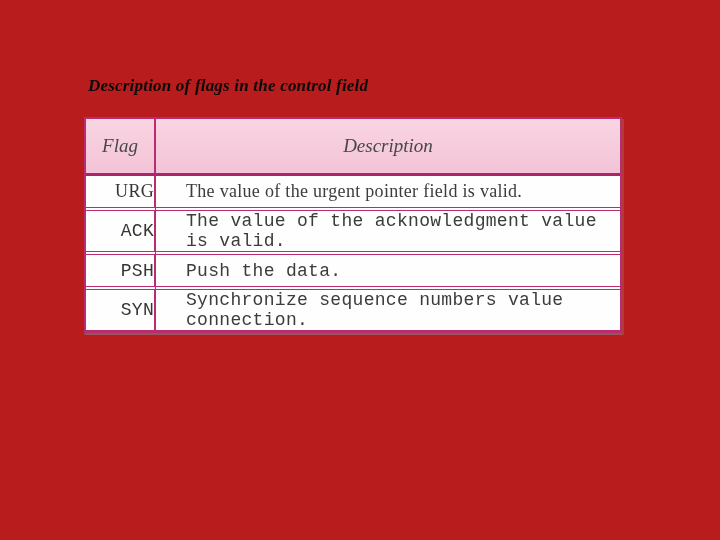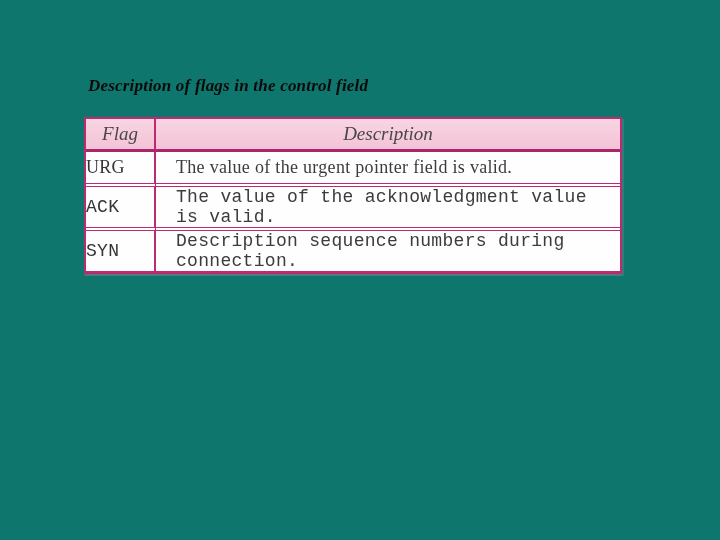--- a/index.html
+++ b/index.html
@@ -5,21 +5,21 @@
   html, body {
     margin: 0;
     padding: 0;
     background: #ffffff;
     font-family: "Liberation Serif", "DejaVu Serif", serif;
   }
   .slide {
     position: relative;
     width: 720px;
     height: 540px;
-    background: #0f766e;
+    background: #b91c1c;
     overflow: hidden;
   }
   .slide-title {
     position: absolute;
     left: 88px;
     top: 76px;
     font-size: 17px;
     font-weight: bold;
     font-style: italic;
     color: #0a0a0a;
@@ -46,46 +46,46 @@
   table.flag-table th {
     height: 30px;
     background: linear-gradient(#f9d5e2, #f3c3d7);
     color: #474747;
     font-style: italic;
     font-weight: normal;
     font-size: 19px;
     text-align: center;
     vertical-align: middle;
     border-bottom: 3px solid #ad2569;
-    padding: 0;
+    padding: 12px;
   }
   table.flag-table th.th-flag {
     border-right: 2px solid #bb2b72;
   }
   table.flag-table td {
     height: 31px;
     vertical-align: middle;
     font-size: 18px;
     color: #3c3c3c;
     letter-spacing: 0.3px;
     background: #fffefe;
     padding: 0;
   }
   table.flag-table tr.body-row + tr.body-row td {
     border-top: 4px double #bb2b72; 
     font-family: Liberation Mono, monospace;
   }
   table.flag-table td.cell-flag {
-    text-align: left;
+    text-align: right;
     border-right: 2px solid #bb2b72;
     color: #353535;
   }
   table.flag-table td.cell-desc {
     text-align: left;
-    padding-left: 20px;
+    padding-left: 30px;
   }
 </style>
 </head>
 <body>
 
 <div class="slide">
 
   <div class="slide-title">Description of flags in the control field</div>
 
   <div class="flag-table-wrap">
@@ -103,20 +103,24 @@
       <tbody>
         <tr class="body-row">
           <td class="cell-flag">URG</td>
           <td class="cell-desc">The value of the urgent pointer field is valid.</td>
         </tr>
         <tr class="body-row">
           <td class="cell-flag">ACK</td>
           <td class="cell-desc">The value of the acknowledgment value is valid.</td>
         </tr>
         <tr class="body-row">
+          <td class="cell-flag">PSH</td>
+          <td class="cell-desc">Push the data.</td>
+        </tr>
+        <tr class="body-row">
           <td class="cell-flag">SYN</td>
-          <td class="cell-desc">Description sequence numbers during connection.</td>
+          <td class="cell-desc">Synchronize sequence numbers value connection.</td>
         </tr>
       </tbody>
     </table>
   </div>
 
 </div>
 
 </body></html>

